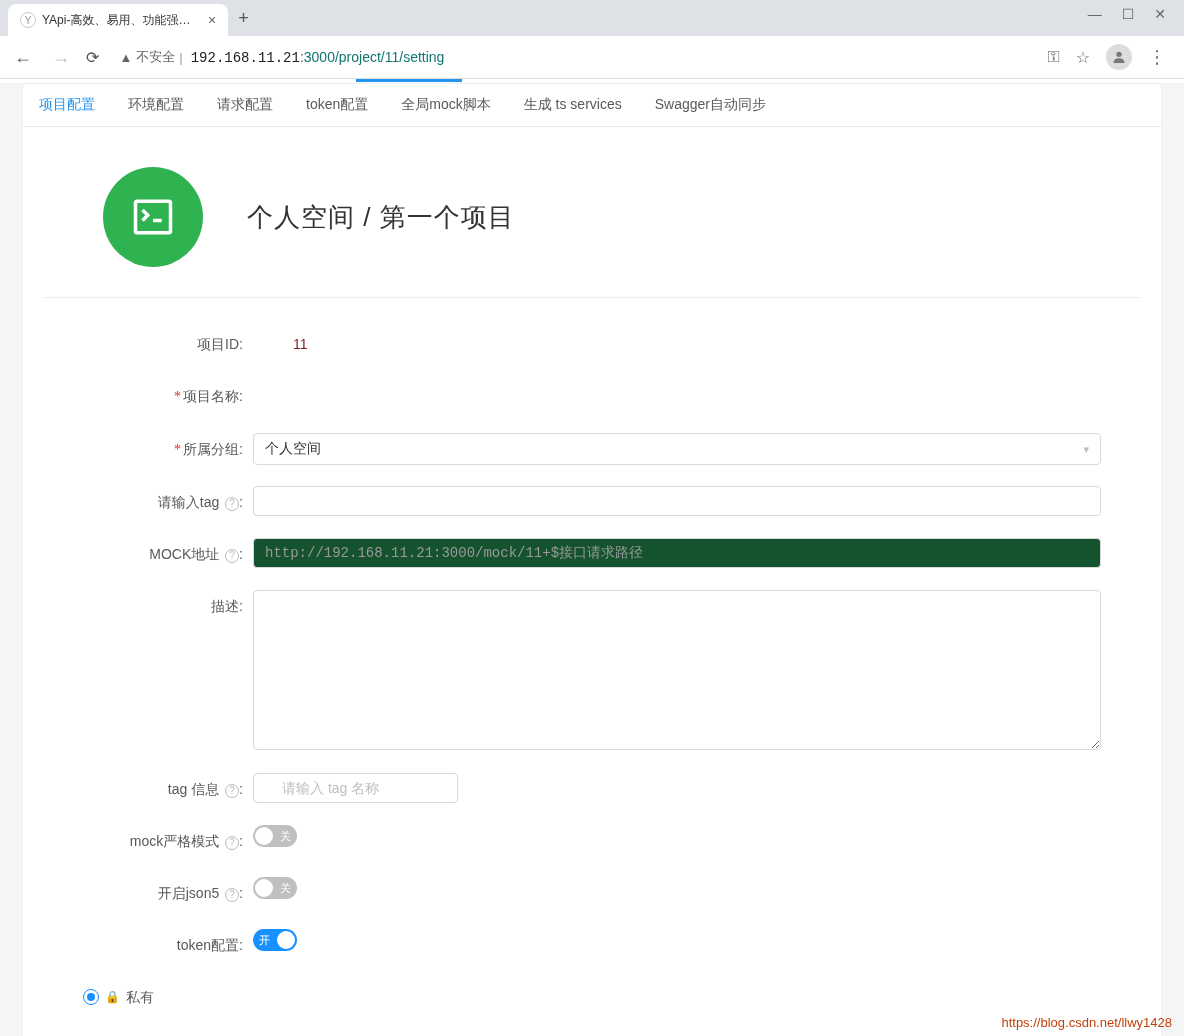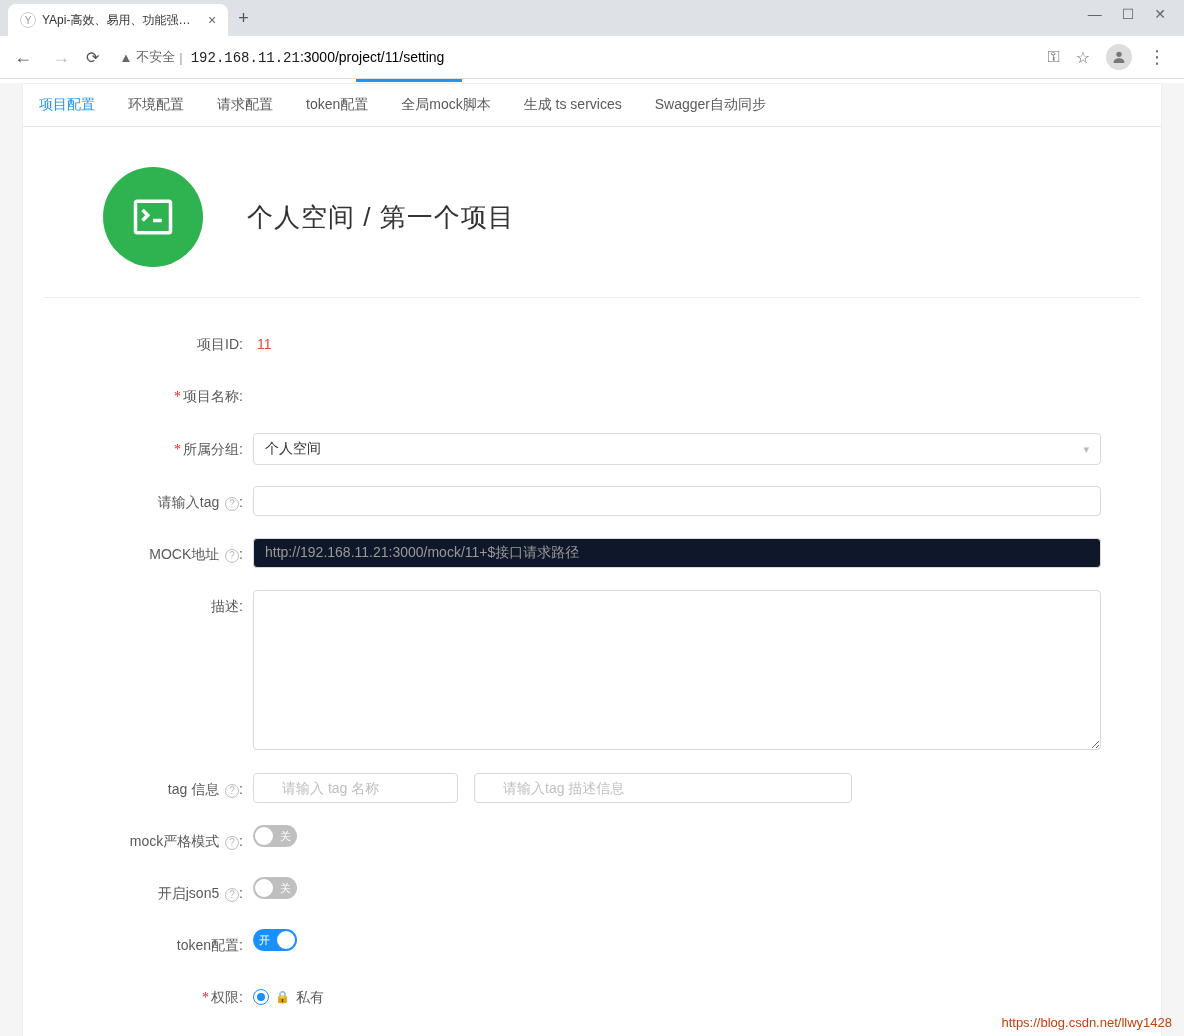--- a/index.html
+++ b/index.html
@@ -34,21 +34,21 @@
     .window-controls span { font-size: 14px; cursor: pointer; font-family: "Segoe UI", sans-serif; }
     .toolbar { display: flex; align-items: center; height: 42px; padding: 0 10px; background: #fff; gap: 12px; }
     .nav-btn { color: #555; font-size: 18px; cursor: pointer; padding: 4px; }
     .nav-btn.disabled { color: #bbb; }
     .reload-btn { color: #555; font-size: 16px; cursor: pointer; }
     .addr-bar { flex: 1; display: flex; align-items: center; gap: 8px; padding: 0 8px; color: #555; font-size: 14px; }
     .addr-warning { color: #666; font-size: 13px; display: flex; align-items: center; gap: 4px; }
     .addr-warning .tri { font-size: 13px; }
     .addr-url { color: #333; }
     .addr-url .host { color: #202124; font-family: Liberation Mono, monospace; }
-    .addr-url .path { color: #000000; text-align: right; }
+    .addr-url .path { color: #0f766e; text-align: right; }
     .tb-right { display: flex; align-items: center; gap: 16px; padding-right: 8px; color: #666; }
     .tb-icon { cursor: pointer; font-size: 16px; }
     .avatar-circle { width: 26px; height: 26px; border-radius: 50%; background: #ddd; display:flex;align-items:center;justify-content:center;color:#666; }
     .kebab { font-size: 18px; cursor: pointer; }
     .page-top-line { height: 4px; background: #fff; position:relative; }
     .page-top-line::after { content:''; position:absolute; left:356px; width:106px; top:0; height:3px; background:#2395f1; }
 
     
     .page-wrap { background: #f5f5f5; padding: 0 22px; }
     .card { background: #fff; border: 1px solid #eee; }
@@ -73,27 +73,27 @@
       width: 170px; text-align: right; padding-right: 10px;
       color: #595959; font-size: 14px; line-height: 32px; flex-shrink: 0;
     }
     .form-label .req { color: #f5222d; margin-right: 2px; font-family: SimSun; }
     .help-icon {
       display: inline-flex; width: 14px; height: 14px; border-radius: 50%;
       border: 1px solid #bbb; color: #bbb; font-size: 10px;
       align-items: center; justify-content: center; margin-left: 2px;
     }
     .form-control { flex: 1; }
-    .static-text { color: #ef4444; line-height: 32px; padding-left: 4px; }
+    .static-text { color: #7f1d1d; line-height: 32px; padding-left: 4px; margin-left: 36px; }
     .input, .select, .textarea {
       width: 100%; border: 1px solid #d9d9d9; border-radius: 4px;
       padding: 6px 11px; font-size: 14px; color: #333; background: #fff;
       font-family: inherit;
     }
-    .input[disabled] { background: #0f172a; color: #999; cursor: not-allowed; }
+    .input[disabled] { background: #14532d; color: #999; cursor: not-allowed; font-family: Liberation Mono, monospace; }
     .select { display: flex; justify-content: space-between; align-items: center; cursor: pointer; height: 32px; }
     .select .arrow { color: #bbb; font-size: 11px; }
     .textarea { height: 160px; resize: both; }
     .tag-inputs { display: flex; gap: 16px; }
     .tag-inputs .input { width: 205px; padding-left: 28px; }
     .tag-inputs .input.wide { width: 378px; }
     .input::placeholder, .textarea::placeholder { color: #bfbfbf; }
     .switch {
       width: 44px; height: 22px; border-radius: 11px; background: #bfbfbf;
       position: relative; cursor: pointer; display: flex; align-items: center;
@@ -225,21 +225,20 @@
         <div class="form-label">描述:</div>
         <div class="form-control">
           <textarea class="textarea" style=""></textarea>
         </div>
       </div>
 
       <div class="form-row">
         <div class="form-label"><span>tag 信息</span> <span class="help-icon">?</span>:</div>
         <div class="form-control tag-inputs">
           <input class="input" placeholder="请输入 tag 名称" style="">
-          <input class="input wide" placeholder="请输入tag 描述信息" style="">
         </div>
       </div>
 
       <div class="form-row">
         <div class="form-label"><span>mock严格模式</span> <span class="help-icon">?</span>:</div>
         <div class="form-control">
           <div class="switch">
             <span class="knob"></span>
             <span class="lbl-off">关</span>
 
@@ -263,21 +262,20 @@
         <div class="form-control">
           <div class="switch on">
             <span class="knob"></span>
 
             <span class="lbl-on">开</span>
           </div>
         </div>
       </div>
 
       <div class="form-row">
-        <div class="form-label"><span class="req">*</span><span>权限:</span></div>
         <div class="form-control radio-row">
           <span class="radio">
               <span class="dot"></span>
             </span>
           <span class="lock-icon">🔒</span>
           <span>私有</span>
         </div>
       </div>
 
     </div>

